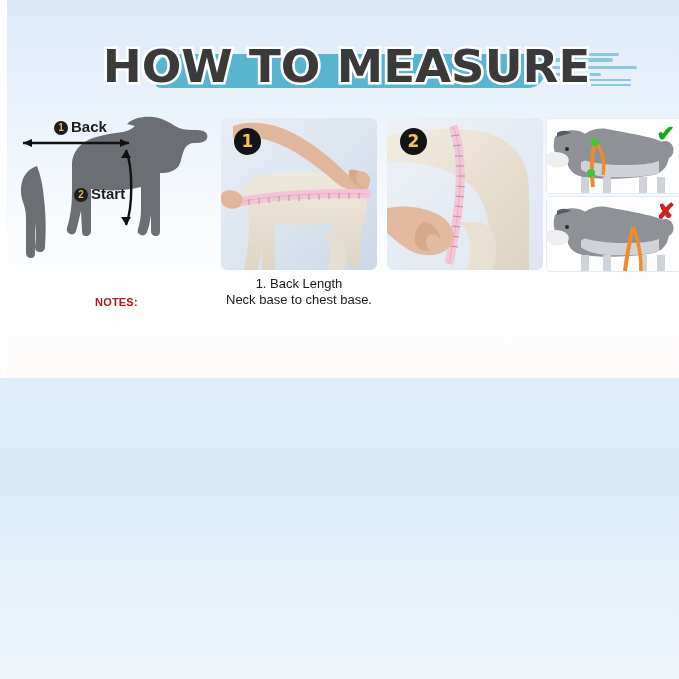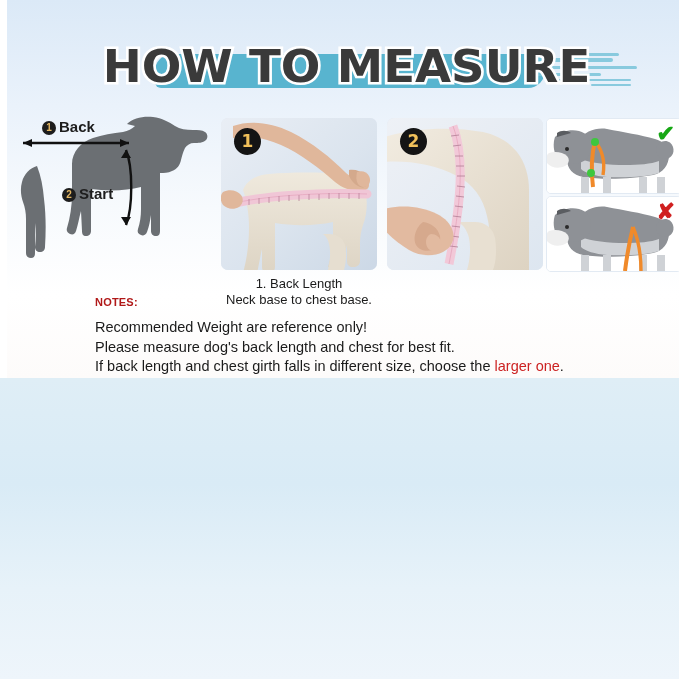--- a/index.html
+++ b/index.html
@@ -34,21 +34,21 @@
     -webkit-text-stroke:5px #ffffff;
     paint-order:stroke fill;
     text-shadow:0 2px 0 rgba(255,255,255,.9);
     transform:scaleX(1.06);transform-origin:50% 50%;
   }
 
   
   .silhouette{position:absolute;left:2px;top:112px;width:212px;height:160px;}
   .sil-label{
     position:absolute;font-size:15px;font-weight:bold;color:#1d1d1d;
-    font-family:"Liberation Sans", sans-serif;white-space:nowrap;
+    font-family:"Liberation Sans", sans-serif;white-space:nowrap;margin-left:12px;
   }
   .numdot{
     display:inline-block;width:14px;height:14px;border-radius:50%;
     background:#1d1d1d;color:#e8c271;font-size:10px;font-weight:bold;
     text-align:center;line-height:14px;vertical-align:1px;margin-right:3px;
   }
   .numdot.tan{background:#1d1d1d;color:#e3b663;}
 
   
   .panel{
@@ -271,25 +271,20 @@
         <path fill="#8e9196" d="M112 24 c6-4 12-2 14 4 c2 6-2 12-8 12 c-5 0-9-4-9-9 c0-3 1-5 3-7 z"></path>
         <path fill="#cfd2d6" d="M34 58 l8 0 l0 16 l-8 0 z M56 58 l8 0 l0 16 l-8 0 z M92 58 l8 0 l0 16 l-8 0 z M110 58 l8 0 l0 16 l-8 0 z"></path>
 
         <path d="M86 30 C82 46 80 58 78 74" stroke="#f08a2a" stroke-width="4" fill="none"></path>
         <path d="M86 30 C92 44 94 58 94 74" stroke="#f08a2a" stroke-width="3.4" fill="none"></path>
       </svg>
       <div class="mark no" style="right:6px;top:2px;">✘</div>
     </div>
 
     <div class="notes-title">NOTES:</div>
-    <div class="notes-lines">
-      <div>Recommended Weight are reference only!</div>
-      <div>Please measure dog's back length and chest for best fit.</div>
-      <div><span>If back length and chest girth falls in different size, choose the </span><span class="red">larger one</span><span>.</span></div>
-    </div>
   </div>
 
   <div class="mid-band">
 
     
 
     
     
 
     

